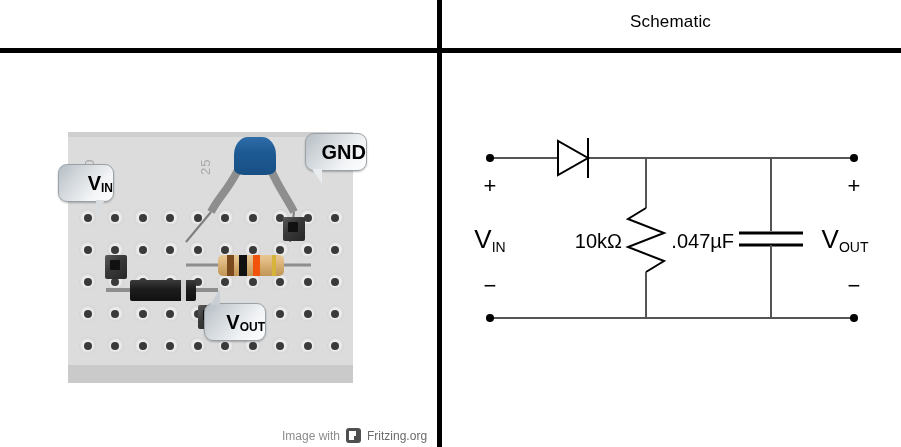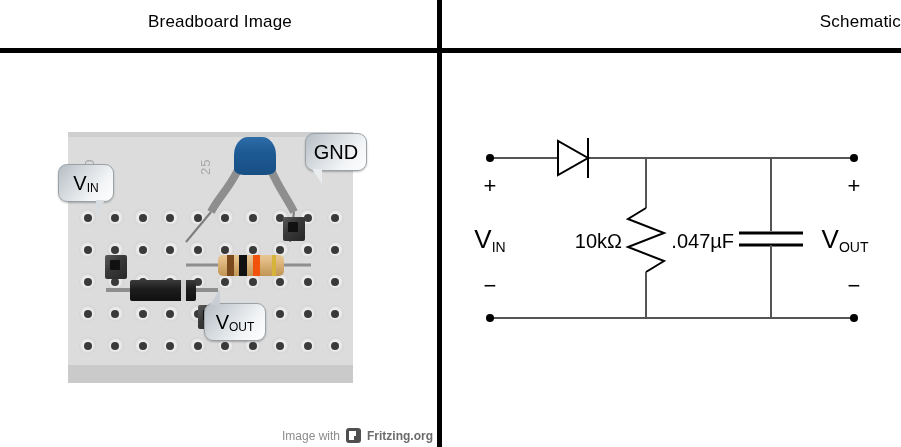--- a/index.html
+++ b/index.html
@@ -20,21 +20,21 @@
   .panel-title {
     position: absolute;
     top: 12px;
     font-size: 17px;
     color: #000000;
     text-align: center;
     white-space: nowrap;
     letter-spacing: 0.2px;
   }
   #title-left  { left: 0;   width: 440px; }
-  #title-right { left: 440px; width: 461px; text-align: right; }
+  #title-right { left: 440px; width: 461px; }
 
   .hrule {
     position: absolute;
     left: 0; width: 901px;
     top: 48px; height: 5px;
     background: #000000;
   }
   .vrule {
     position: absolute;
     left: 437px; width: 5px;
@@ -131,23 +131,24 @@
   }
 
   
   .callout {
     position: absolute;
     border-radius: 9px;
     background: linear-gradient(130deg, #b6bec4 0%, #d5dade 35%, #f2f4f6 70%, #ffffff 100%);
     border: 1px solid #9aa2a8;
     display: flex;
     align-items: center;
-    justify-content: center;
+    justify-content: flex-end;
     color: #000;
     box-shadow: 0 1px 2px rgba(0,0,0,0.25);
+    font-weight: bold;
   }
   .callout .lbl { font-size: 20px; line-height: 1; white-space: nowrap; }
   .callout .lbl sub {
     font-size: 12px;
     vertical-align: baseline;
     position: relative;
     top: 2px;
   }
   .tail {
     position: absolute;
@@ -162,21 +163,21 @@
     align-items: center;
     gap: 6px;
   }
   #footer .made {
     font-size: 12px;
     color: #8c8c8c;
   }
   #footer .org {
     font-size: 12px;
     color: #6b6b6b;
-    font-weight: bold;
+    font-weight: normal;
   }
   .frit-logo {
     width: 15px; height: 15px;
     background: #4f4f4f;
     border-radius: 3px;
     position: relative;
   }
   .frit-logo::before {
     content: "";
     position: absolute;
@@ -202,21 +203,20 @@
   .sch-txt {
     font-family: "Liberation Sans", sans-serif;
     fill: #000;
   }
 </style>
 </head>
 <body>
 
 <div id="page">
 
-  <div class="panel-title" id="title-left">Breadboard Image</div>
   <div class="panel-title" id="title-right">Schematic</div>
 
   <div class="hrule"></div>
   <div class="vrule"></div>
 
   <div id="breadboard-panel">
 
     <div class="bb-body">
       <div class="bb-top-strip"></div>
       <div class="bb-bottom-strip"></div>

